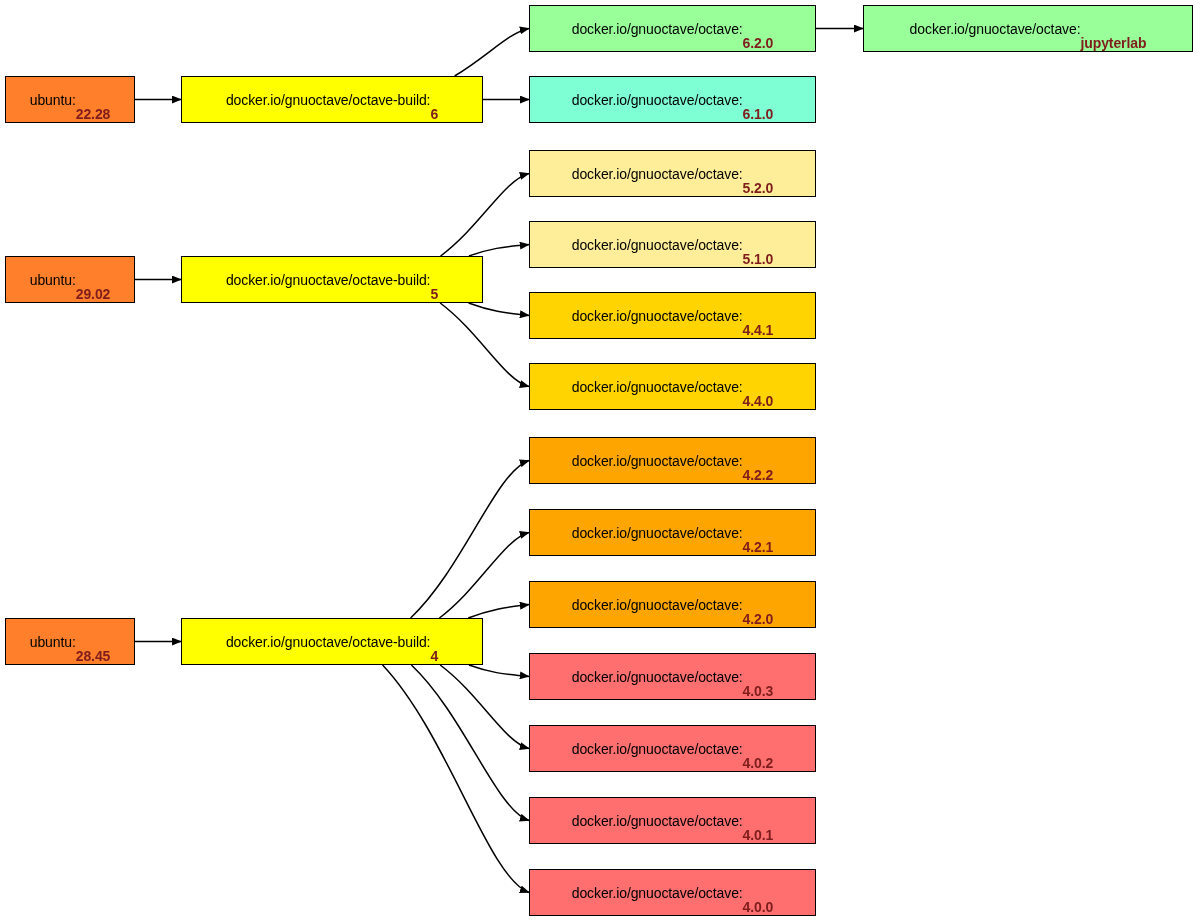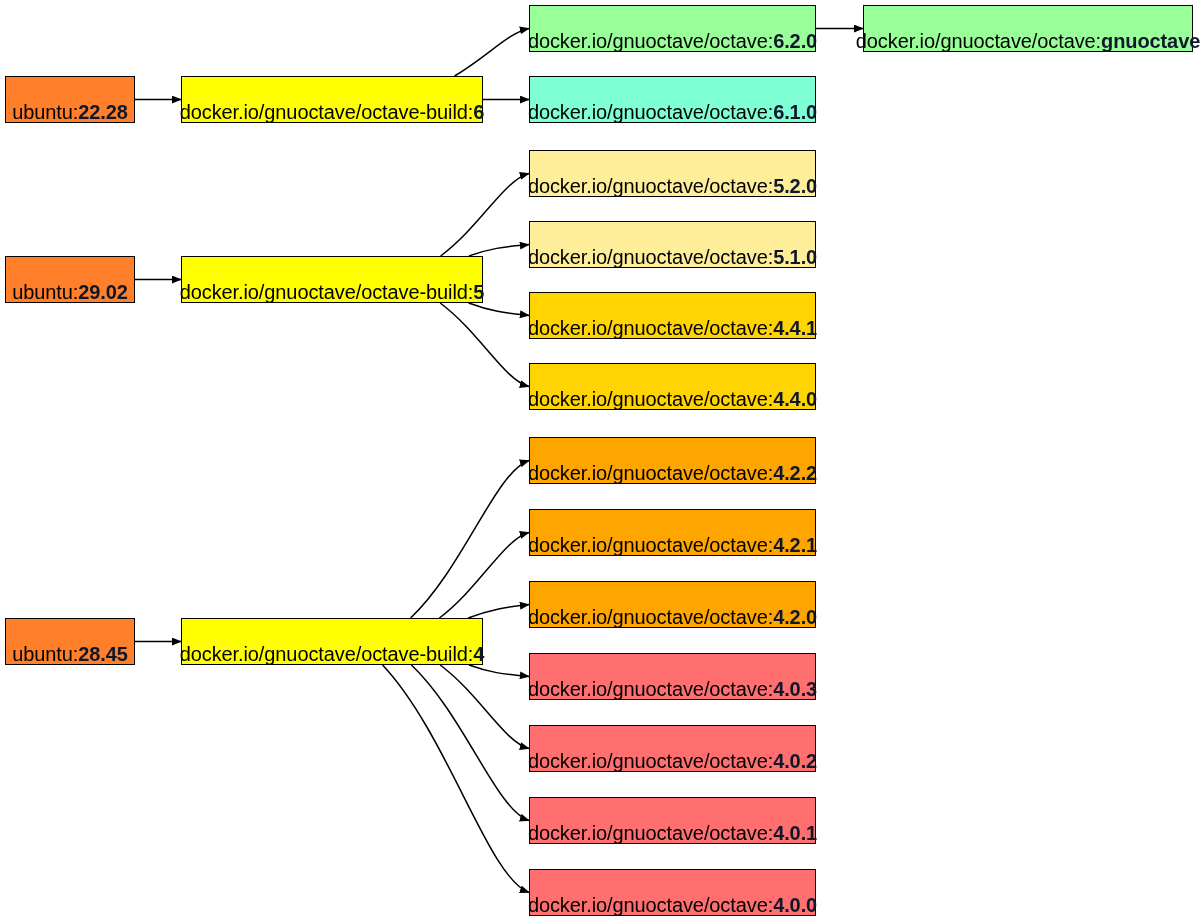--- a/index.html
+++ b/index.html
@@ -21,34 +21,34 @@
     top: 0;
     width: 1201px;
     height: 923px;
     pointer-events: none;
   }
   .node {
     position: absolute;
     box-sizing: border-box;
     border: 1.4px solid #000000;
     display: flex;
-    align-items: flex-end;
+    align-items: center;
     justify-content: center;
     white-space: nowrap;
-    font-size: 20px;
+    font-size: 14px;
     line-height: 1;
     color: #000000;
     letter-spacing: -0.1px;
   }
   .node .repo {
     color: #000000;
     font-weight: normal;
   }
   .node .tag {
-    color: #0f172a;
+    color: #7f1d1d;
     font-weight: bold;
     margin-top: 29px;
   }
 </style>
 </head>
 <body>
 
 <div id="graph">
   <svg id="edge-layer" viewBox="0 0 1201 923">
     <defs>
@@ -84,21 +84,21 @@
       <div class="node" style="left: 181px; top: 76px; width: 302px; height: 47px; background: rgb(255, 255, 0);">
         <span class="repo">docker.io/gnuoctave/octave-build:</span>
         <span class="tag">6</span>
       </div>
       <div class="node" style="left: 529px; top: 5px; width: 287px; height: 47px; background: rgb(153, 255, 153);">
         <span class="repo">docker.io/gnuoctave/octave:</span>
         <span class="tag">6.2.0</span>
       </div>
       <div class="node" style="left: 863px; top: 5px; width: 330px; height: 47px; background: rgb(153, 255, 153);">
         <span class="repo">docker.io/gnuoctave/octave:</span>
-        <span class="tag">gnuoctave</span>
+        <span class="tag">jupyterlab</span>
       </div>
       <div class="node" style="left: 529px; top: 76px; width: 287px; height: 47px; background: rgb(127, 255, 212);">
         <span class="repo">docker.io/gnuoctave/octave:</span>
         <span class="tag">6.1.0</span>
       </div>
       <div class="node" style="left: 5px; top: 256px; width: 130px; height: 47px; background: rgb(255, 127, 42);">
         <span class="repo">ubuntu:</span>
         <span class="tag">29.02</span>
       </div>
       <div class="node" style="left: 181px; top: 256px; width: 302px; height: 47px; background: rgb(255, 255, 0);">

